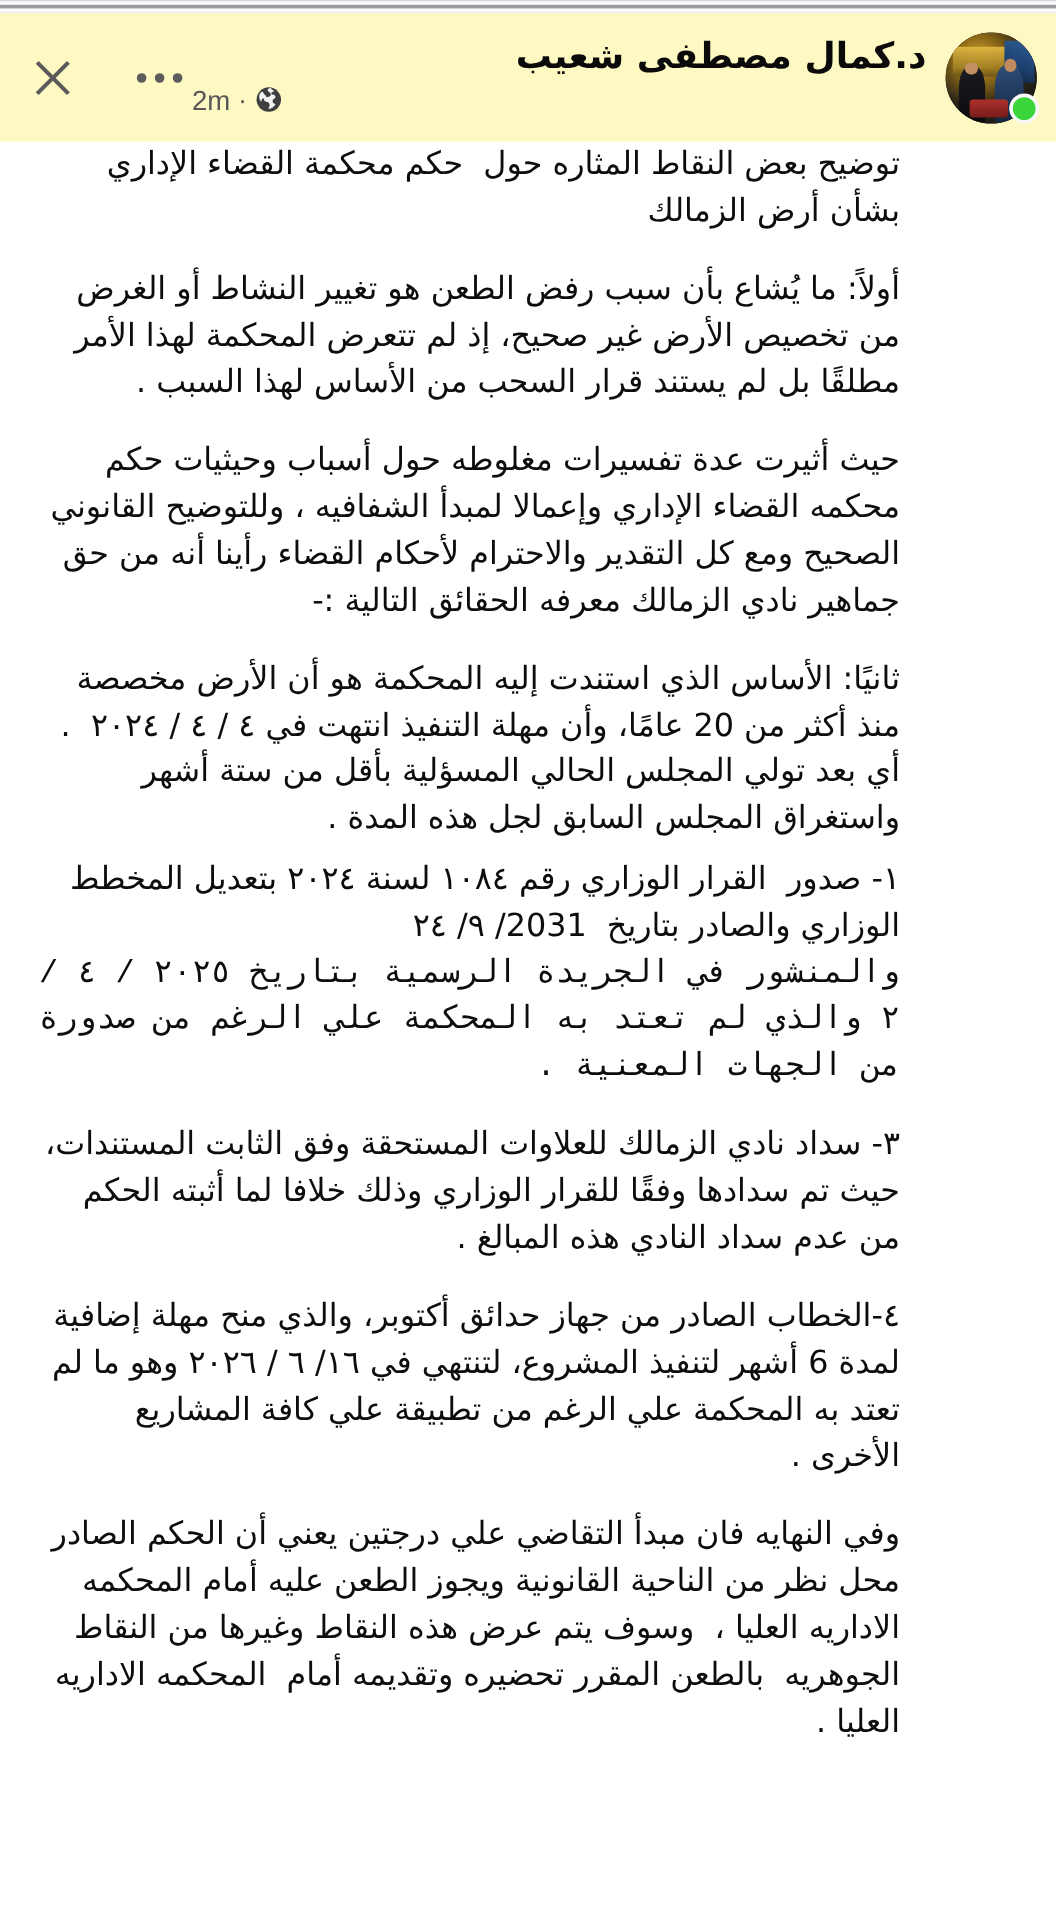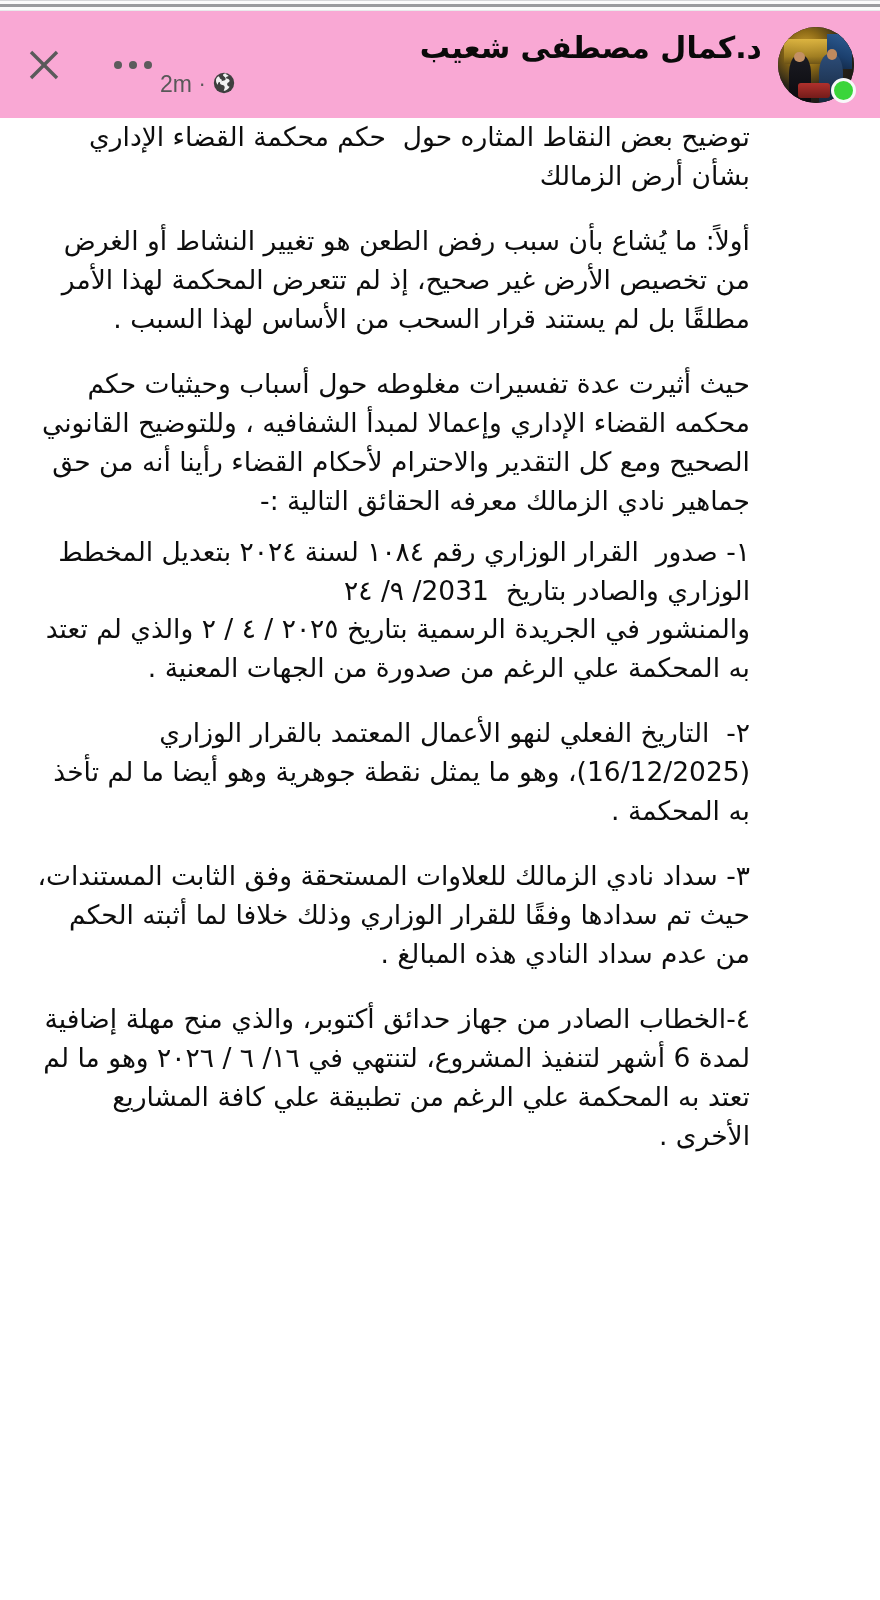--- a/index.html
+++ b/index.html
@@ -38,25 +38,25 @@
     background: #9a9b9f;
   }
 
   
   .post-header {
     position: absolute;
     top: 11px;
     left: 0;
     width: 880px;
     height: 107px;
-    background: #f9a8d4;
-    box-sizing: border-box;
-    display: flex;
-    align-items: center;
-    padding: 0 26px 0 22px;
+    background: #fef9c3;
+    box-sizing: border-box;
+    display: flex;
+    align-items: center;
+    padding: 0 16px 0 22px;
   }
 
   .avatar-wrap {
     position: relative;
     width: 76px;
     height: 76px;
     flex: 0 0 76px;
     margin-left: 16px;
   }
   .avatar {
@@ -199,21 +199,21 @@
   .para {
     font-size: 26.5px;
     line-height: 1.47;
     color: #0d0d0d;
     font-weight: 400;
     margin: 0;
     white-space: pre-wrap;
     word-break: normal;
   }
   .para + .para { margin-top: 26px; }
-  .para.tight + .para.tight { margin-top: 0; }
+  .para.tight + .para.tight { margin-top: 0; font-family: Liberation Mono, monospace; }
   .gap-sm { margin-top: 12px !important; }
 </style>
 </head>
 <body>
 
 <div class="top-rule"></div>
 
 <div class="post-header">
 
   <div class="avatar-wrap">
@@ -257,18 +257,19 @@
         <line x1="33" y1="7" x2="7" y2="33" stroke="#5a5a5a" stroke-width="3.4" stroke-linecap="butt"></line>
       </svg>
     </div>
   </div>
 </div>
 
 <div class="post-body">
   <p class="para">توضيح بعض النقاط المثاره حول  حكم محكمة القضاء الإداري بشأن أرض الزمالك</p>
   <p class="para">أولاً: ما يُشاع بأن سبب رفض الطعن هو تغيير النشاط أو الغرض من تخصيص الأرض غير صحيح، إذ لم تتعرض المحكمة لهذا الأمر مطلقًا بل لم يستند قرار السحب من الأساس لهذا السبب .</p>
   <p class="para">حيث أثيرت عدة تفسيرات مغلوطه حول أسباب وحيثيات حكم محكمه القضاء الإداري وإعمالا لمبدأ الشفافيه ، وللتوضيح القانوني الصحيح ومع كل التقدير والاحترام لأحكام القضاء رأينا أنه من حق جماهير نادي الزمالك معرفه الحقائق التالية :-</p>
+  <p class="para">ثانيًا: الأساس الذي استندت إليه المحكمة هو أن الأرض مخصصة منذ أكثر من 20 عامًا، وأن مهلة التنفيذ انتهت في ٤ / ٤ / ٢٠٢٤  . أي بعد تولي المجلس الحالي المسؤلية بأقل من ستة أشهر  واستغراق المجلس السابق لجل هذه المدة .</p>
   <p class="para tight gap-sm">١- صدور  القرار الوزاري رقم ١٠٨٤ لسنة ٢٠٢٤ بتعديل المخطط الوزاري والصادر بتاريخ  2031/ ٩/ ٢٤</p>
   <p class="para tight">والمنشور في الجريدة الرسمية بتاريخ ٢٠٢٥ / ٤ / ٢ والذي لم تعتد به المحكمة علي الرغم من صدورة من الجهات المعنية .</p>
-  <p class="para">٢-  التاريخ الفعلي لنهو الأعمال المعتمد بالقرار الوزاري (16/12/2025)، وهو ما يمثل نقطة جوهرية وهو أيضا ما لم تأخذ به المحكمة .</p>
   <p class="para">٣- سداد نادي الزمالك للعلاوات المستحقة وفق الثابت المستندات، حيث تم سدادها وفقًا للقرار الوزاري وذلك خلافا لما أثبته الحكم من عدم سداد النادي هذه المبالغ .</p>
   <p class="para">٤-الخطاب الصادر من جهاز حدائق أكتوبر، والذي منح مهلة إضافية لمدة 6 أشهر لتنفيذ المشروع، لتنتهي في ١٦/ ٦ / ٢٠٢٦ وهو ما لم تعتد به المحكمة علي الرغم من تطبيقة علي كافة المشاريع الأخرى .</p>
+  <p class="para">وفي النهايه فان مبدأ التقاضي علي درجتين يعني أن الحكم الصادر محل نظر من الناحية القانونية ويجوز الطعن عليه أمام المحكمه الاداريه العليا ،  وسوف يتم عرض هذه النقاط وغيرها من النقاط الجوهريه  بالطعن المقرر تحضيره وتقديمه أمام  المحكمه الاداريه العليا .</p>
 </div>
 
 </body></html>

